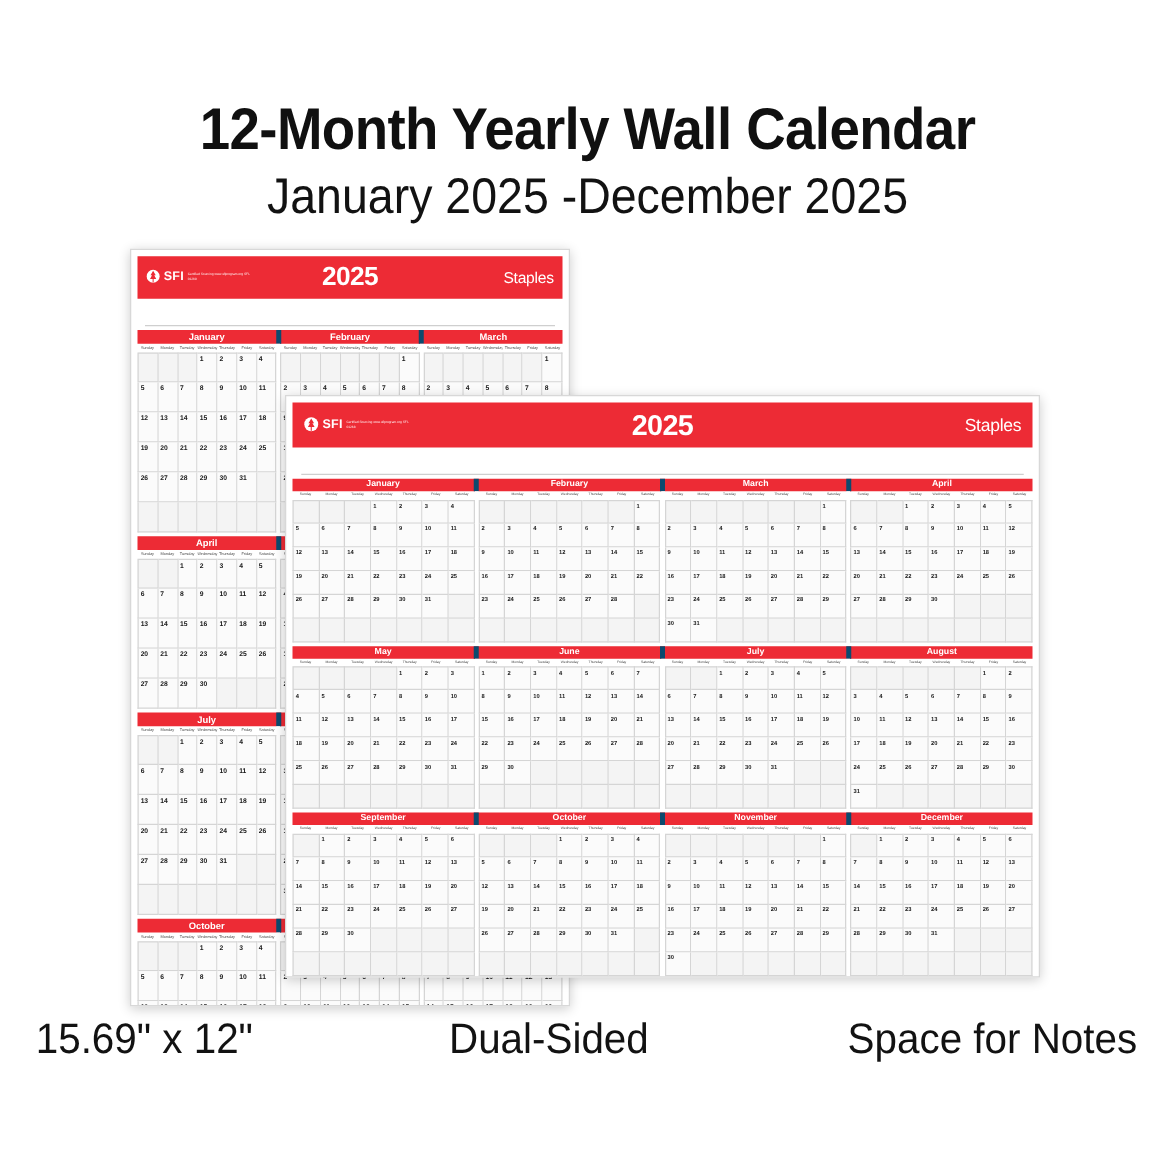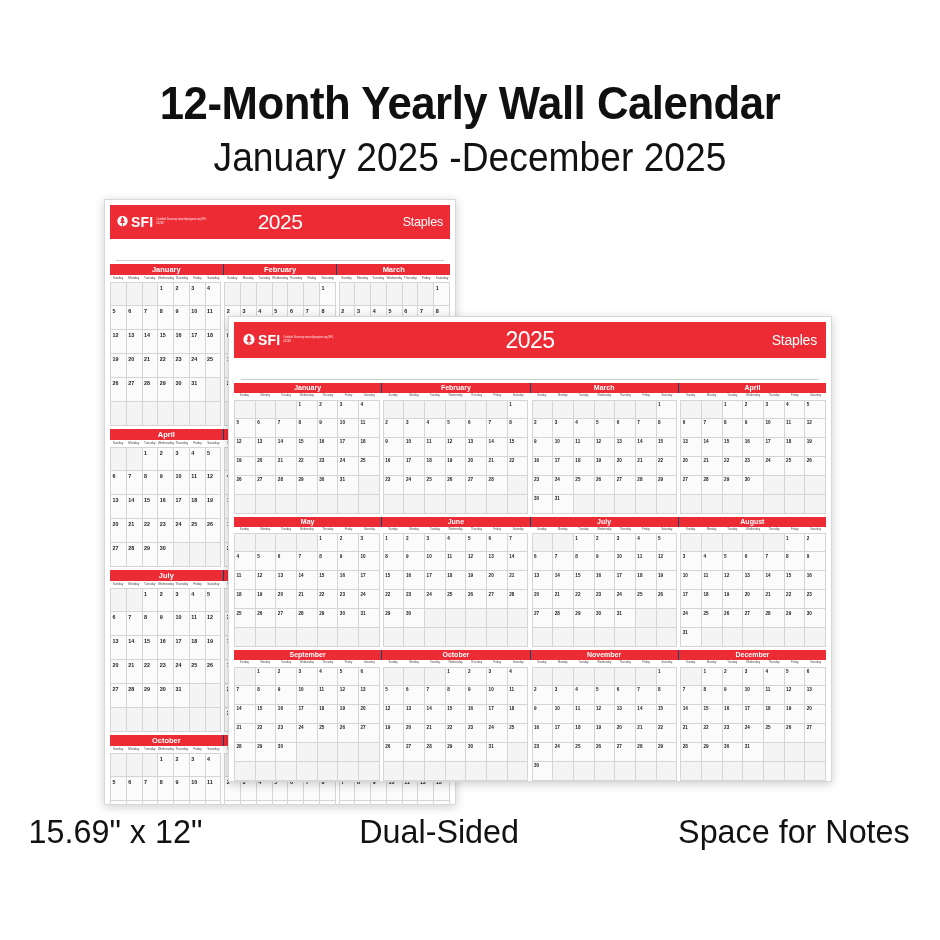--- a/index.html
+++ b/index.html
@@ -98,37 +98,37 @@
   .sheet-back .brandbar { height: 34px; padding: 0 7px; }
   .sheet-front .brandbar { height: 36px; padding: 0 9px; }
 
   .sfi-logo {
     display: flex;
     align-items: center;
     gap: 3px;
   }
   .sfi-mark { display: block; }
   .sfi-word {
-    font-size: 14px;
+    font-size: 10px;
     font-weight: 700;
     letter-spacing: 0.2px;
     line-height: 1;
   }
   .sfi-cert {
     font-size: 2.6px;
     line-height: 1.45;
     opacity: 0.92;
     max-width: 52px;
     font-weight: 400;
   }
   .year-text {
     position: absolute;
     left: 0; right: 0;
     text-align: center;
-    font-weight: 400;
+    font-weight: 700;
     letter-spacing: -0.5px;
     pointer-events: none;
   }
   .sheet-back .year-text { font-size: 21px; }
   .sheet-front .year-text { font-size: 23px; }
   .brand-name {
     font-size: 14px;
     font-weight: 400;
     letter-spacing: -0.2px;
     z-index: 2;
@@ -147,21 +147,21 @@
   .band {
     display: flex;
     background: #ed2b35;
     margin-top: 3px;
   }
   .band-cell {
     flex: 1;
     text-align: center;
     color: #fff;
     font-weight: 700;
-    border-right: 1px solid #0c4a6e;
+    border-right: 4px solid #0c4a6e;
   }
   .sheet-back .band-cell { font-size: 7.5px; line-height: 11px; }
   .sheet-front .band-cell { font-size: 7px; line-height: 10px; }
   .band-cell:last-child { border-right: none; }
 
   
   .month-row { display: flex; }
   .month-col {
     flex: 1;
     display: flex;

